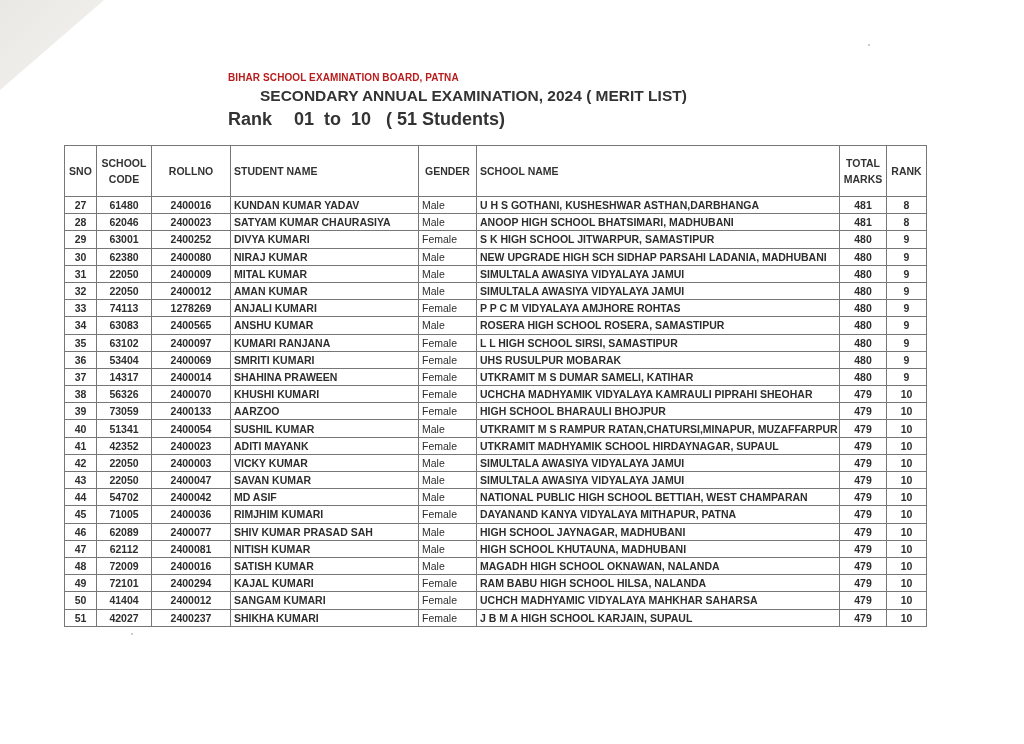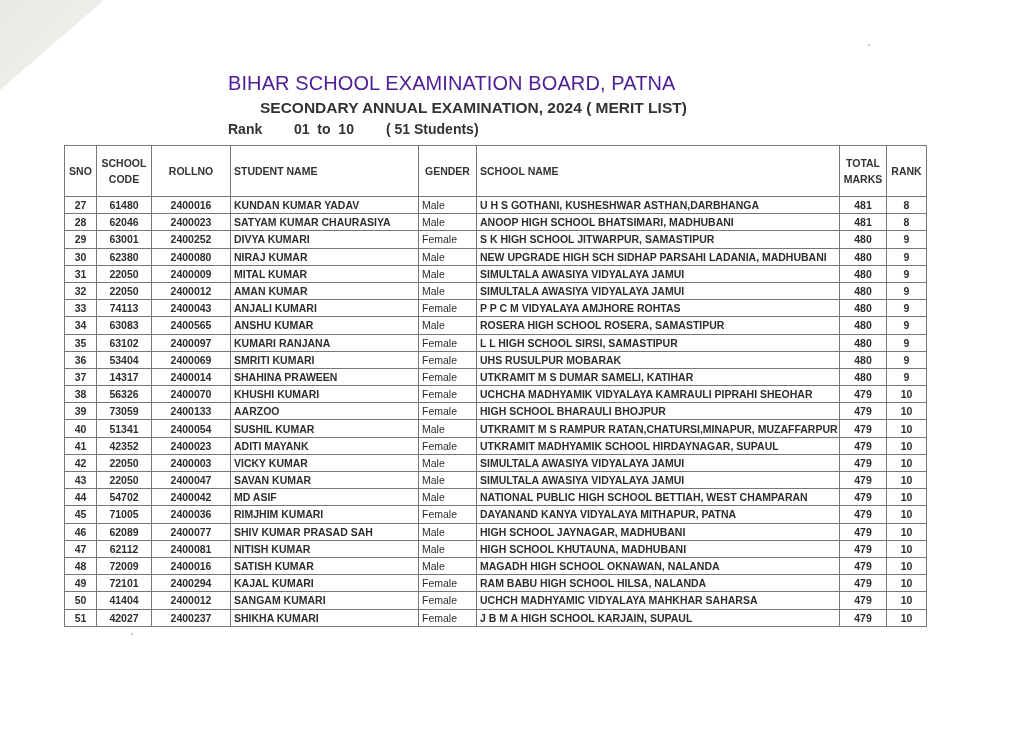--- a/index.html
+++ b/index.html
@@ -10,23 +10,23 @@
     color: #2a2a2a;
     position: relative;
   }
   .fold {
     position: absolute; left: 0; top: 0; width: 104px; height: 90px;
     background: linear-gradient(135deg, #e9e8e4 0%, #efeeea 60%, #f4f3f0 100%);
     clip-path: polygon(0 0, 100% 0, 0 100%);
     filter: drop-shadow(1px 1px 2px rgba(0,0,0,0.25));
   }
   .title-block { position: absolute; left: 228px; top: 72px; }
-  .title1 { font-size: 20px; font-weight: normal; color: #4c1d95; letter-spacing: 0.1px; white-space: nowrap; }
+  .title1 { font-size: 10px; font-weight: bold; color: #b91c1c; letter-spacing: 0.1px; white-space: nowrap; }
   .title2 { font-size: 15.5px; font-weight: bold; color: #333; margin-left: 32px; margin-top: 4px; white-space: nowrap; }
-  .title3 { font-size: 14px; font-weight: bold; color: #333; margin-top: 4px; white-space: nowrap; }
+  .title3 { font-size: 18px; font-weight: bold; color: #333; margin-top: 4px; white-space: nowrap; }
   .title3 span { display: inline-block; }
   .t3-label { width: 66px; }
   .t3-range { width: 92px; }
 
   table.merit {
     position: absolute; left: 64px; top: 145px;
     border-collapse: collapse;
     table-layout: fixed;
     width: 862px;
   }
@@ -154,21 +154,21 @@
         <td class="c num">2400012</td>
         <td class="l name">AMAN KUMAR</td>
         <td class="l gender">Male</td>
         <td class="l school">SIMULTALA AWASIYA VIDYALAYA JAMUI</td>
         <td class="c marks">480</td>
         <td class="c rank">9</td>
       </tr>
       <tr>
         <td class="c sno">33</td>
         <td class="c num">74113</td>
-        <td class="c num">2400043</td>
+        <td class="c num">1278269</td>
         <td class="l name">ANJALI KUMARI</td>
         <td class="l gender">Female</td>
         <td class="l school">P P C M VIDYALAYA AMJHORE ROHTAS</td>
         <td class="c marks">480</td>
         <td class="c rank">9</td>
       </tr>
       <tr>
         <td class="c sno">34</td>
         <td class="c num">63083</td>
         <td class="c num">2400565</td>

